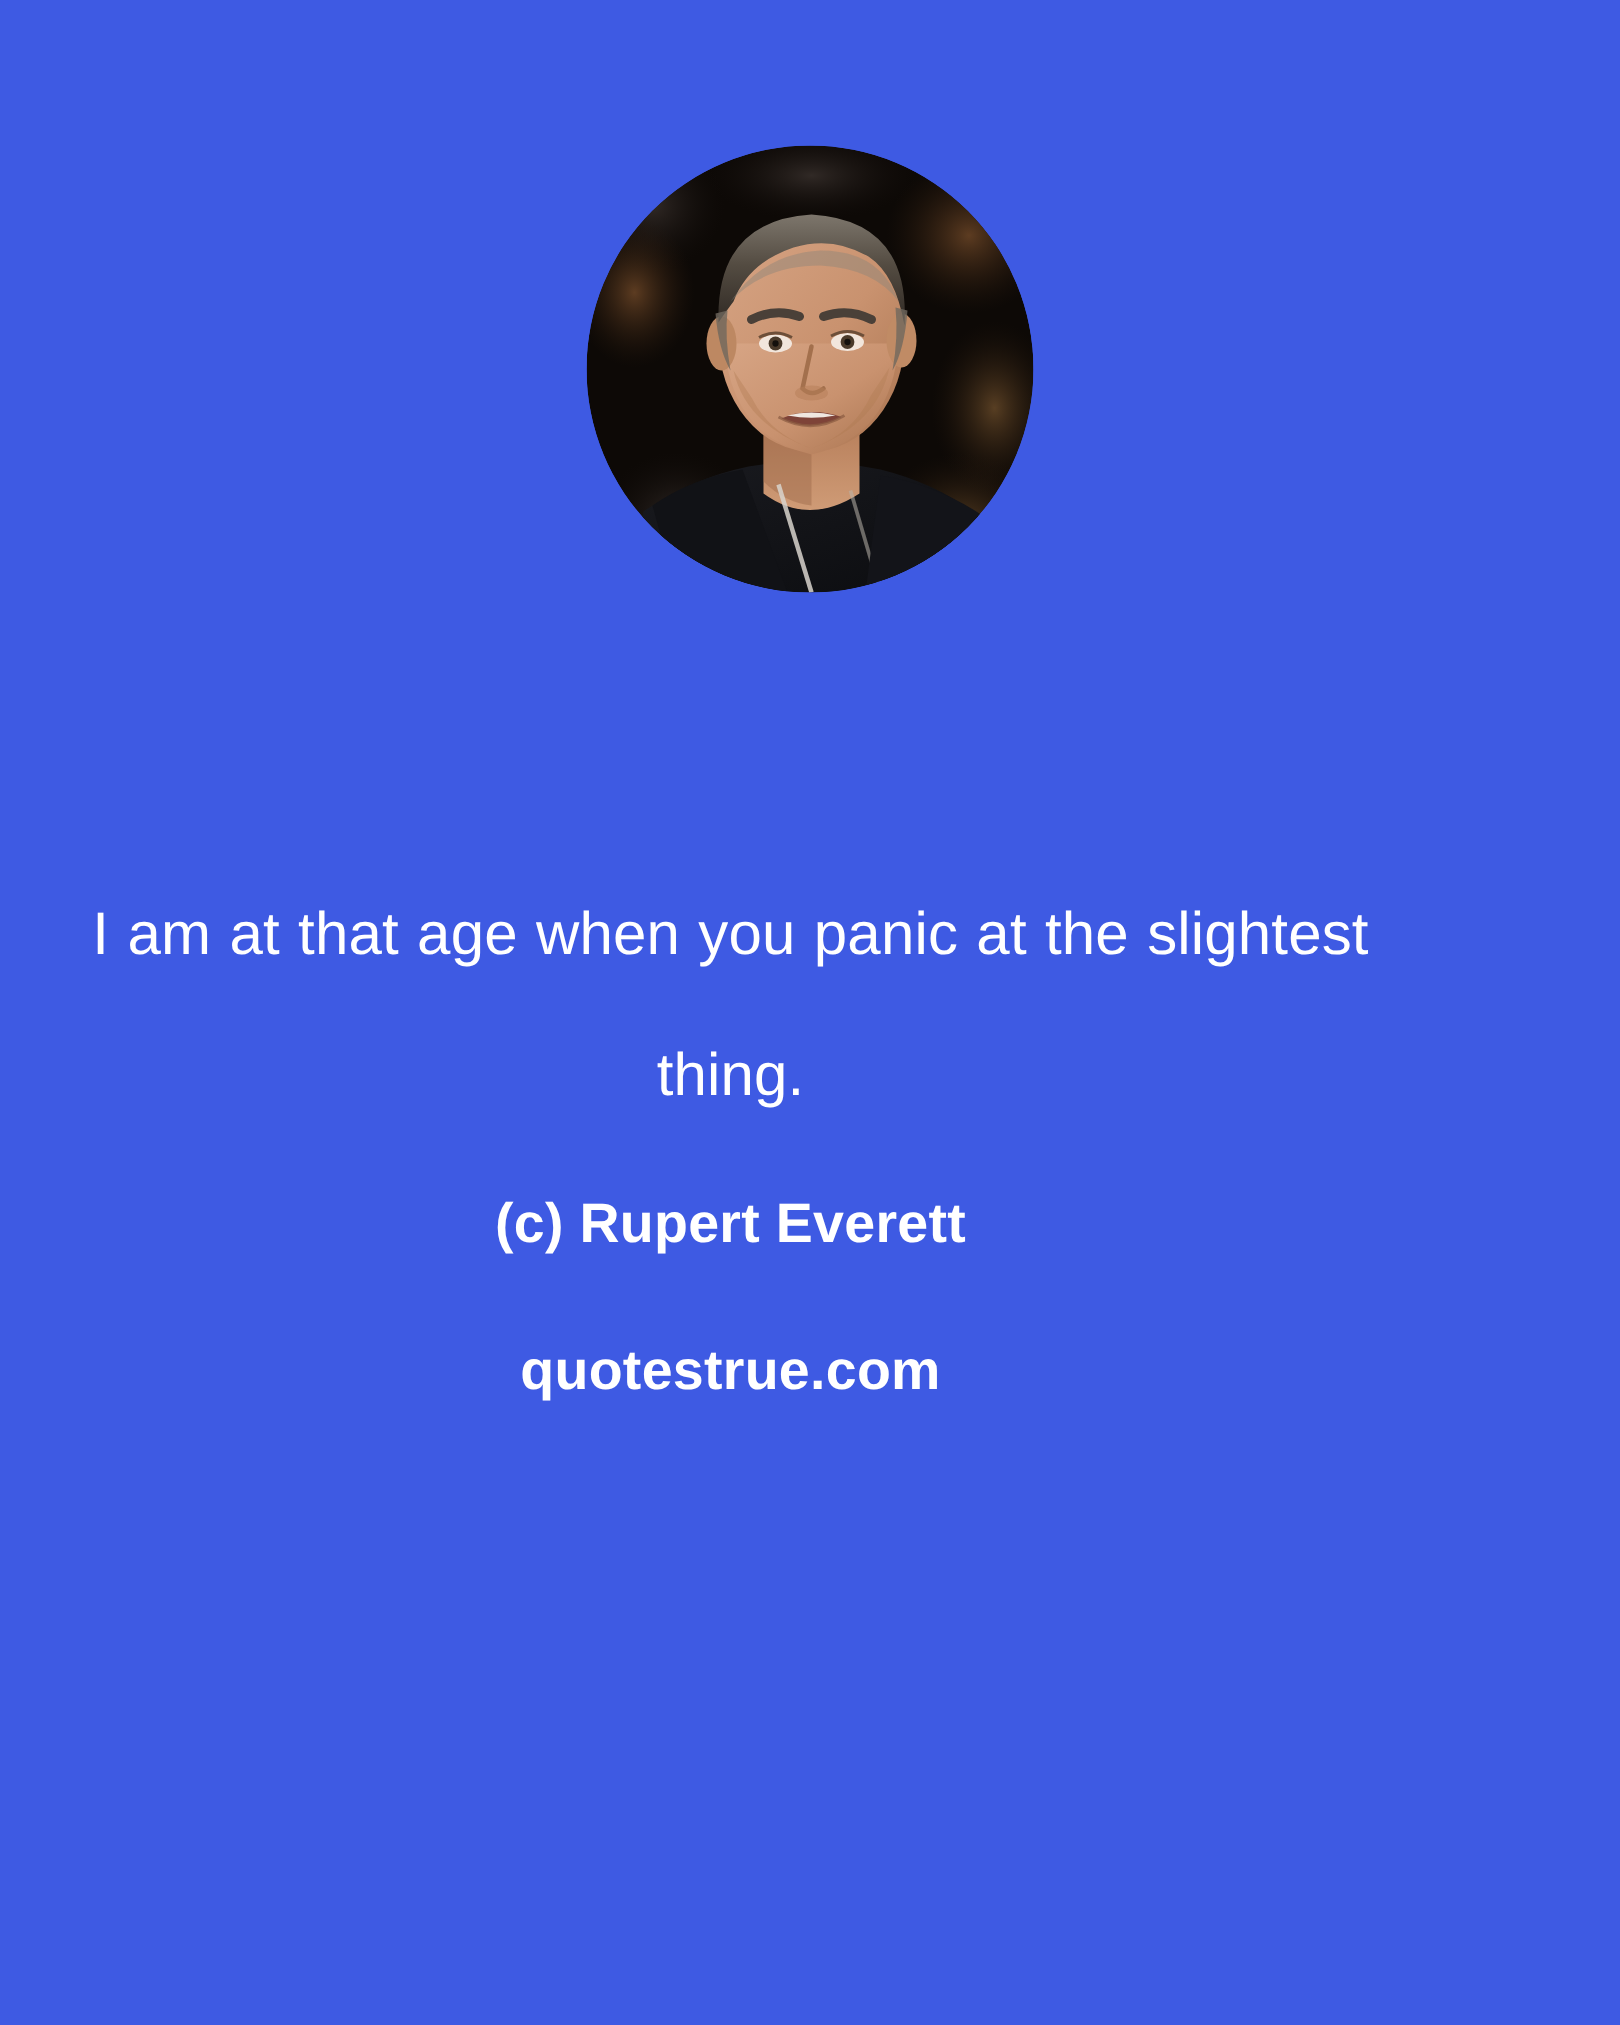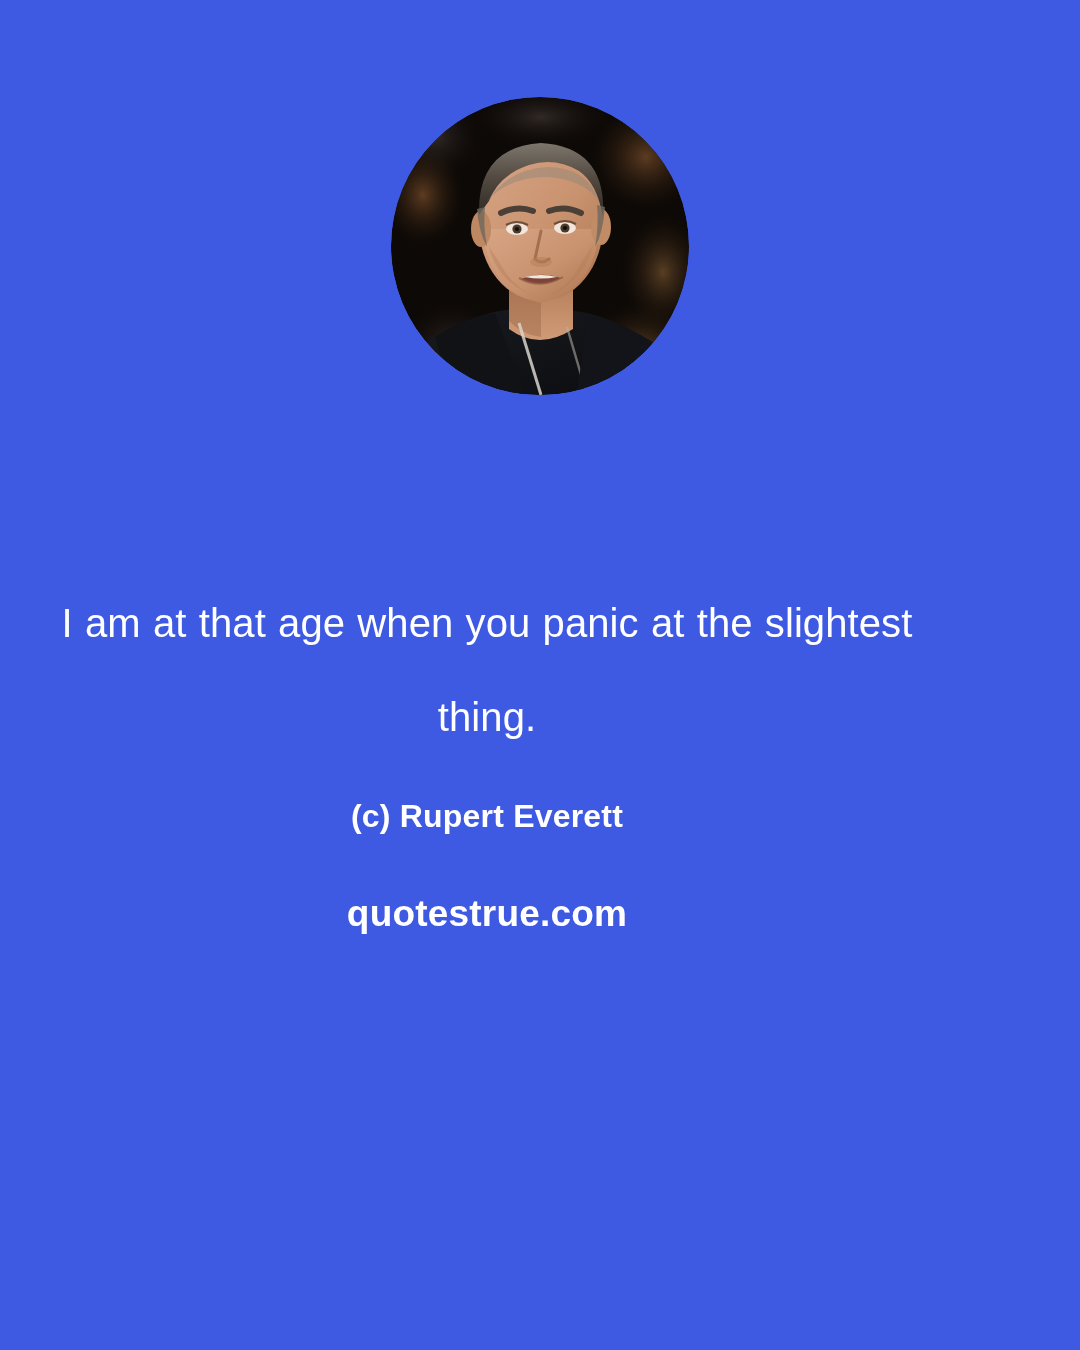--- a/index.html
+++ b/index.html
@@ -57,21 +57,21 @@
     line-height: 94px;
     letter-spacing: 0.1px;
     word-spacing: 1px;
   }
 
   #attribution {
     display: block;
     margin: 26px auto 0 auto;
     width: 960px;
     color: #ffffff;
-    font-size: 32px;
+    font-size: 37px;
     font-weight: 700;
     line-height: 52px;
     letter-spacing: 0.2px;
   }
 
   #site-link {
     display: block;
     margin: 48px auto 0 auto;
     width: 960px;
     color: #ffffff;

